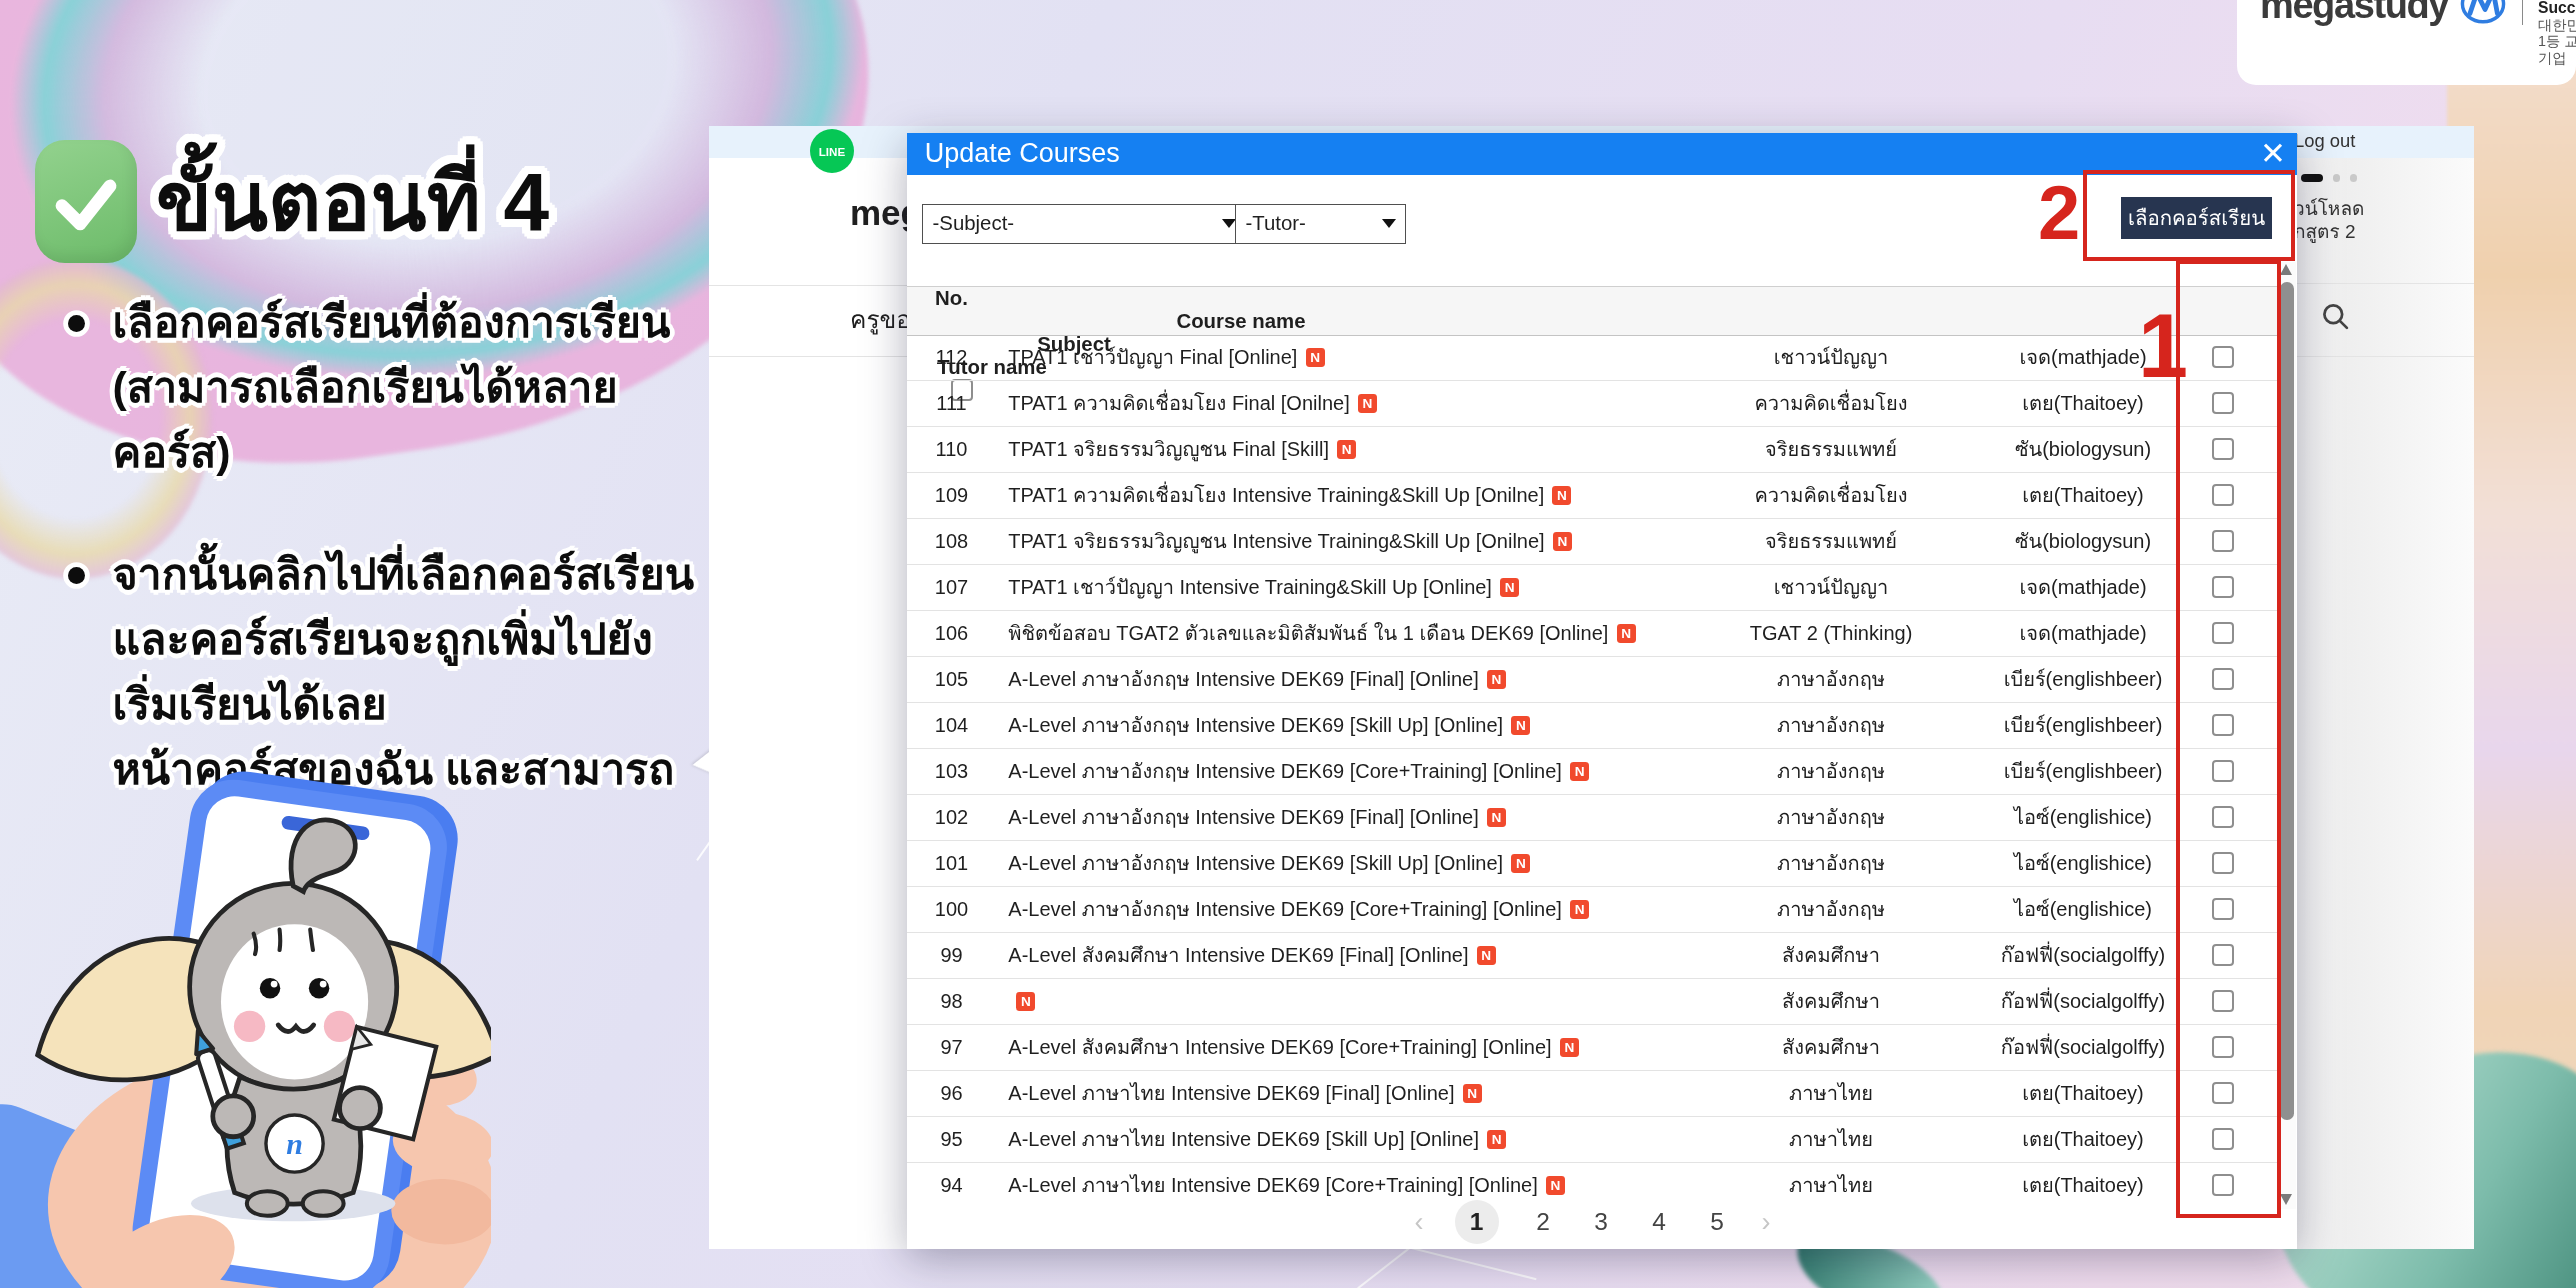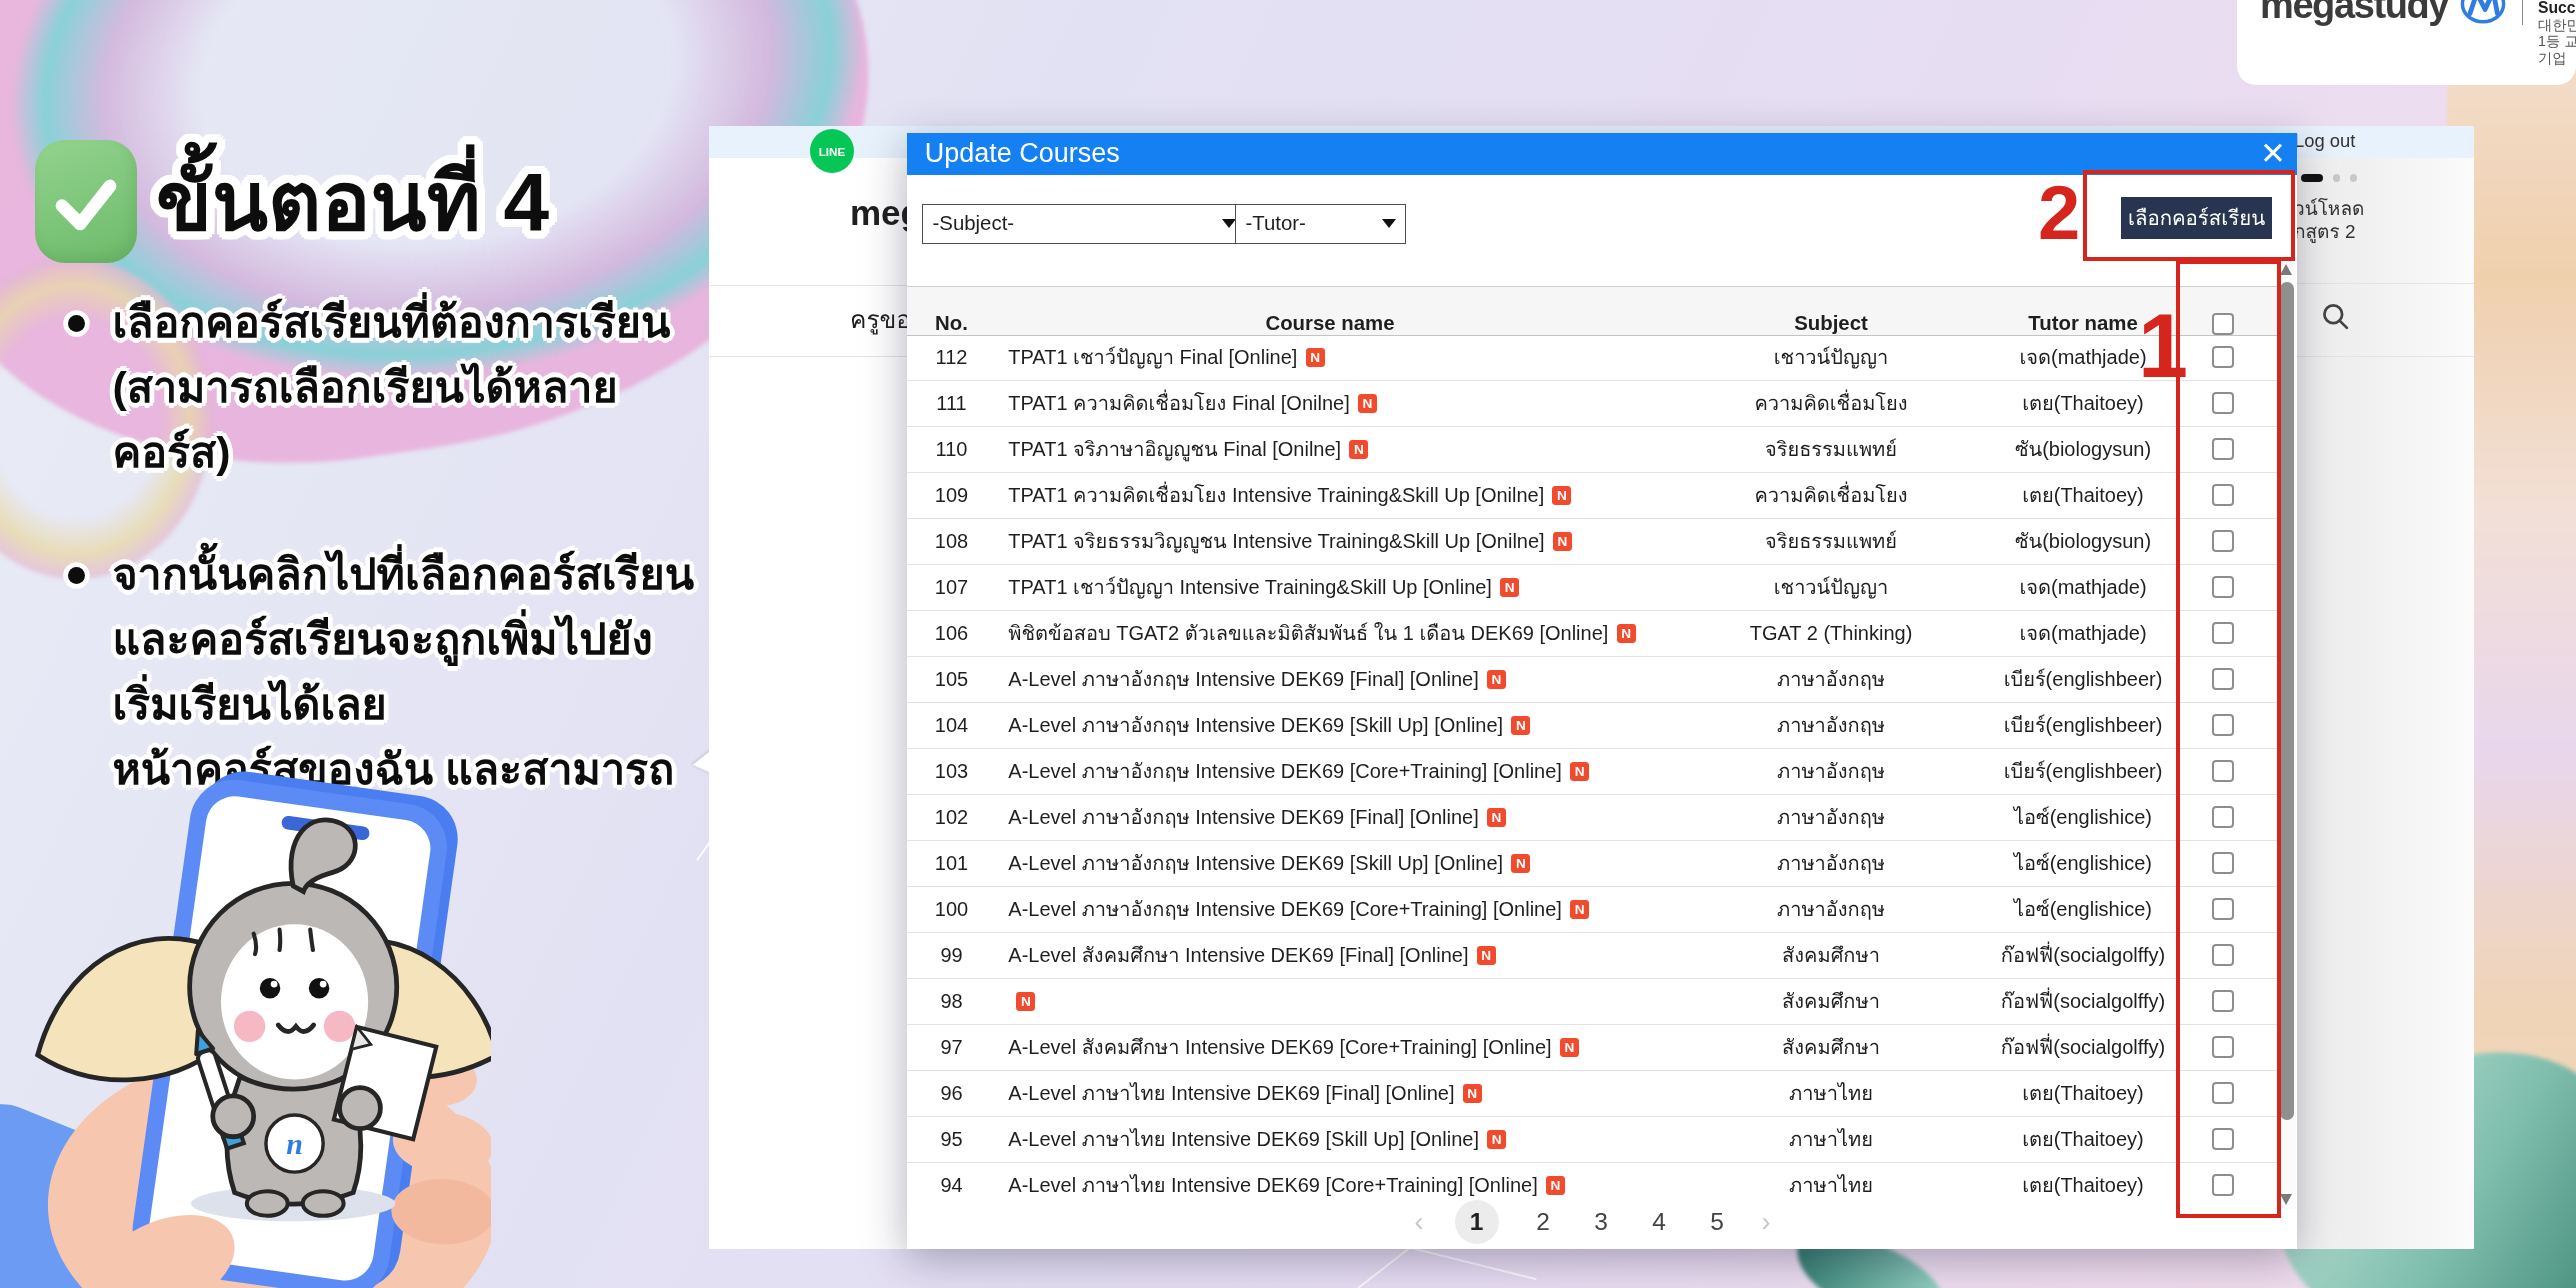--- a/index.html
+++ b/index.html
@@ -72,22 +72,22 @@
   .select-btn{position:absolute;left:1214px;top:64px;width:151px;height:42px;background:#273550;color:#fff;
     font-size:20.4px;display:flex;align-items:center;justify-content:center;border:none;cursor:pointer;}
   .annot-box{position:absolute;border:4.8px solid #d6251d;z-index:6;pointer-events:none;}
   .annot-box-2{left:1176px;top:37px;width:204px;height:83px;}
   .annot-box-1{left:1269px;top:127px;width:97px;height:950px;border-width:4.1px;}
   .annot-num{position:absolute;color:#d6251d;font-weight:700;z-index:7;line-height:1;}
   .annot-num-2{left:1131px;top:42px;font-size:76px;}
   .annot-num-1{left:1231px;top:168px;font-size:90px;}
   
   .thead{position:absolute;left:0;top:153px;width:1371px;height:48px;background:#f6f6f6;
-    border-top:1.4px solid #cfcfcf;border-bottom:1.4px solid #c4c4c4;display:flex;align-items:flex-end;
-    font-size:20.4px;font-weight:700;color:#1f1f1f;}
+    border-top:1.4px solid #cfcfcf;border-bottom:1.4px solid #c4c4c4;display:flex;align-items:flex-start;
+    font-size:20.4px;font-weight:700;color:#1f1f1f;flex-direction:column;}
   .tbody{position:absolute;left:0;top:202px;width:1371px;height:861px;overflow:hidden;}
   .trow{display:flex;align-items:center;height:45px;border-bottom:1.4px solid #e3e3e3;font-size:20px;color:#1f1f1f;}
   .col-no{width:89px;text-align:center;flex:0 0 auto;}
   .col-course{width:668px;padding-left:12.3px;box-sizing:border-box;flex:0 0 auto;display:flex;align-items:center;white-space:nowrap;overflow:hidden;}
   .col-subject{width:334px;text-align:center;flex:0 0 auto;}
   .col-tutor{width:170px;text-align:center;flex:0 0 auto;}
   .col-check{width:110px;display:flex;align-items:center;justify-content:center;flex:0 0 auto;}
   .thead .col-course{justify-content:center;padding-left:0;}
   .badge-n{display:inline-block;width:19px;height:19px;background:#f14a2d;border-radius:3.4px;color:#fff;
     font-size:13.6px;font-weight:700;line-height:19px;text-align:center;margin-left:8.2px;flex:0 0 auto;}
@@ -298,21 +298,21 @@
     </span>
     <span class="col-subject">ความคิดเชื่อมโยง</span>
     <span class="col-tutor">เตย(Thaitoey)</span>
     <span class="col-check">
       <span class="cb"></span>
     </span>
   </div>
           <div class="trow">
     <span class="col-no">110</span>
     <span class="col-course">
-      <span>TPAT1 จริภาษาอิญญูชน Final [Onilne]</span>
+      <span>TPAT1 จริยธรรมวิญญูชน Final [Skill]</span>
       <span class="badge-n">N</span>
     </span>
     <span class="col-subject">จริยธรรมแพทย์</span>
     <span class="col-tutor">ซัน(biologysun)</span>
     <span class="col-check">
       <span class="cb"></span>
     </span>
   </div>
           <div class="trow">
     <span class="col-no">109</span>

